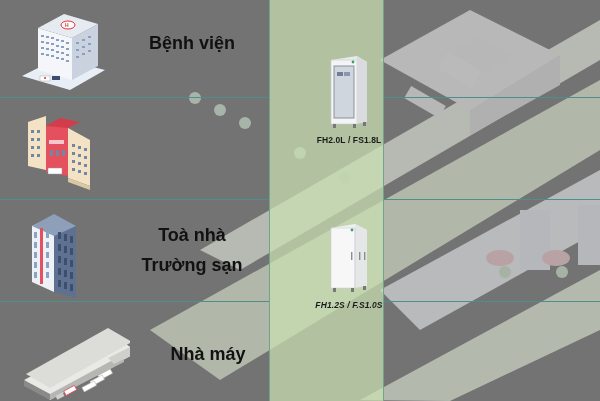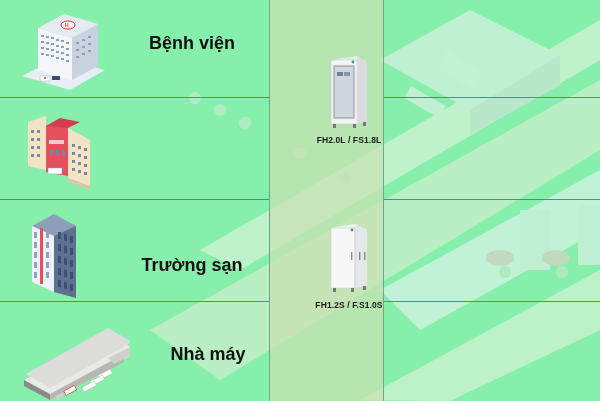--- a/index.html
+++ b/index.html
@@ -1,19 +1,19 @@
 <!DOCTYPE html>
 <html><head>
 <meta charset="utf-8">
 <style>
   * { box-sizing: border-box; margin: 0; padding: 0; }
   html, body { width: 600px; height: 401px; overflow: hidden; background: #ffffff; }
   body { font-family: "Liberation Sans", "DejaVu Sans", sans-serif; position: relative; }
 
-  .stage { position: absolute; left: 0; top: 0; width: 600px; height: 401px; overflow: hidden; background: #86efac; }
+  .stage { position: absolute; left: 0; top: 0; width: 600px; height: 401px; overflow: hidden; background: #737373; }
 
   
   .bg-scene { position: absolute; left: 0; top: 0; width: 600px; height: 401px; pointer-events: none; }
 
   
   .product-col {
     position: absolute; left: 269px; top: 0; width: 115px; height: 401px;
     background: rgba(203, 225, 178, 0.72);
     border-left: 1px solid #6fa48f; border-right: 1px solid #6fa48f;
   }
@@ -188,20 +188,21 @@
           <rect x="54" y="52" width="3" height="7"></rect>
           <rect x="60" y="54" width="3" height="7"></rect>
         <rect x="48" y="62" width="3" height="7"></rect>
           <rect x="54" y="64" width="3" height="7"></rect>
           <rect x="60" y="66" width="3" height="7"></rect>
         <rect x="48" y="74" width="3" height="7"></rect>
           <rect x="54" y="76" width="3" height="7"></rect>
           <rect x="60" y="78" width="3" height="7"></rect>
       </g>
     </svg>
+    <div class="cat-label" style="top:20px;">Toà nhà</div>
     <div class="cat-label" style="top:50px;">Trường sạn</div>
   </div>
 
   <div class="cat-row" style="top:302px;height:99px;margin-left:16px;">
     <svg class="cat-icon" style="left:4px;top:20px;width:110px;height:78px;" viewBox="0 0 110 78">
       <polygon points="4,58 90,12 118,30 30,78" fill="#e9e9e6"></polygon>
       <polygon points="4,58 30,72 30,78 4,64" fill="#8a8a88"></polygon>
       <polygon points="30,72 104,32 104,40 30,78" fill="#b6b6b2"></polygon>
       <polygon points="6,52 88,6 112,20 30,66" fill="#dcdcd8"></polygon>
       <polygon points="88,36 112,24 118,30 94,42" fill="#cfcfcb"></polygon>
@@ -225,21 +226,21 @@
       <rect x="10" y="18" width="6" height="4" fill="#6f7e9a"></rect>
       <rect x="17" y="18" width="6" height="4" fill="#8b97b0"></rect>
       <circle cx="26" cy="8" r="1.4" fill="#39a257"></circle>
       <rect x="6" y="70" width="3" height="4" fill="#777"></rect>
       <rect x="26" y="70" width="3" height="4" fill="#777"></rect>
       <rect x="36" y="68" width="3" height="4" fill="#777"></rect>
     </svg>
     <div class="product-label" style="margin-top:5px;">FH2.0L / FS1.8L</div>
   </div>
 
-  <div class="product" style="top:222px;">
+  <div class="product" style="top:222px;font-style:italic;">
     <svg width="44" height="72" viewBox="0 0 44 72">
       <polygon points="4,6 28,2 40,8 16,12" fill="#eff0f1"></polygon>
       <rect x="4" y="6" width="24" height="60" fill="#f7f7f8" stroke="#cdd0d3" stroke-width="0.6"></rect>
       <polygon points="28,2 40,8 40,64 28,66" fill="#e4e6e8"></polygon>
       <line x1="28" y1="6" x2="28" y2="66" stroke="#c4c7ca" stroke-width="0.6"></line>
       <rect x="24" y="30" width="1.4" height="8" fill="#8a8d92"></rect>
       <rect x="32" y="30" width="1.4" height="8" fill="#8a8d92"></rect>
       <rect x="37" y="30" width="1.4" height="8" fill="#8a8d92"></rect>
       <circle cx="25" cy="8" r="1.4" fill="#39a257"></circle>
       <rect x="6" y="66" width="3" height="4" fill="#777"></rect>

